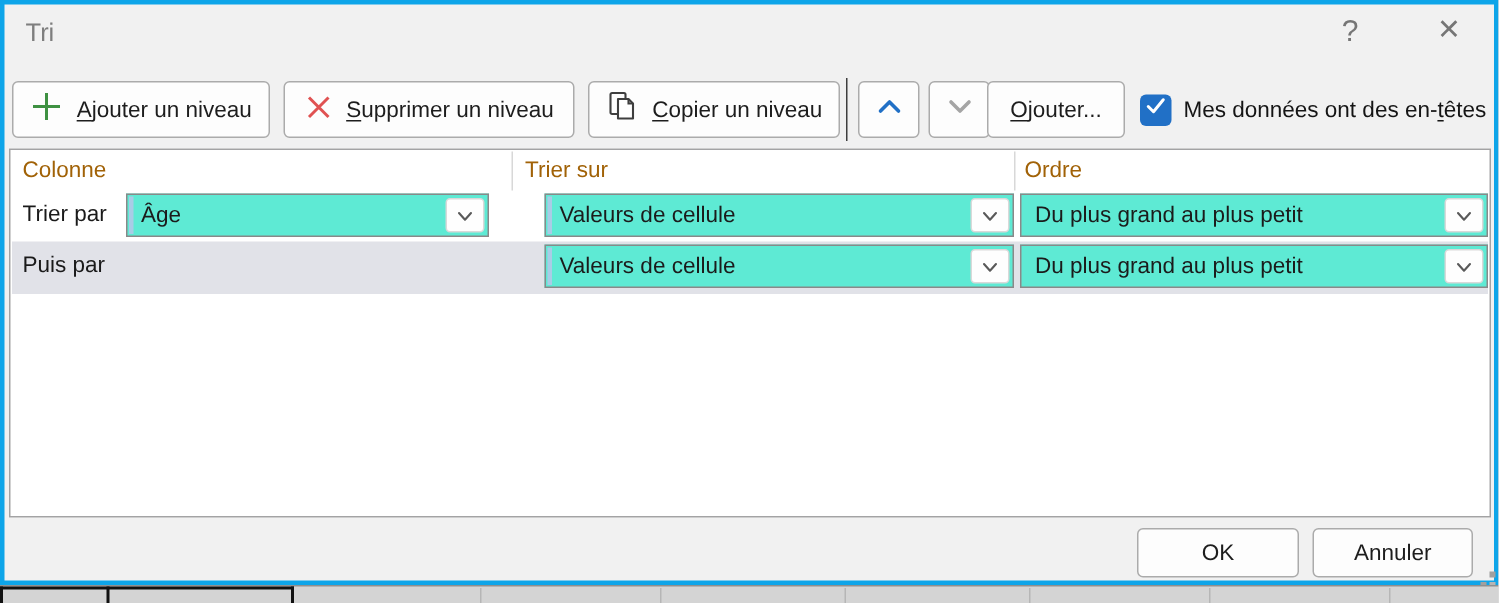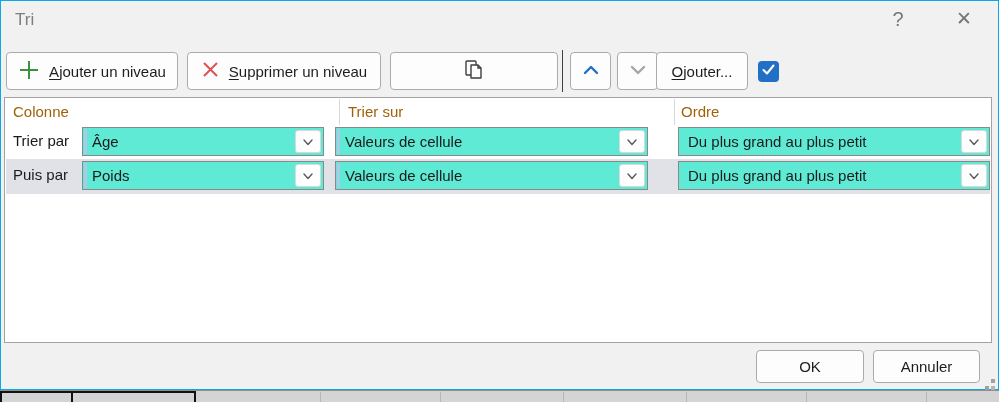--- a/index.html
+++ b/index.html
@@ -1,21 +1,21 @@
 <!DOCTYPE html>
 <html><head>
 <meta charset="utf-8">
 <style>
   * { margin:0; padding:0; box-sizing:border-box; }
   body { font-family:"Liberation Sans", sans-serif; background:#c9c9c9; }
   .screen { position:relative; width:999px; height:402px; overflow:hidden; background:#d3d3d3; }
 
   
   .dialog { position:absolute; left:0; top:0; width:999px; height:390px;
-            background:#f1f1f1; border:1px solid #0ea5e9; }
+            background:#f1f1f1; border:3px solid #0ea5e9; }
   .title { position:absolute; left:14px; top:9px; font-size:17px; color:#7e7e7e; }
   .win-glyph { position:absolute; top:3px; width:34px; height:30px; text-align:center;
                font-size:20px; color:#767676; line-height:30px; cursor:default; }
   .help { left:880px; }
   .close { left:946px; font-size:19px; }
 
   
   .btn { position:absolute; display:flex; align-items:center; justify-content:center;
          gap:9px; background:#fdfdfd; border:1px solid #ababab; border-radius:4px;
          font-size:15px; color:#1d1d1d; cursor:default; }
@@ -50,21 +50,21 @@
   .lab-r1 { top:34px; } .lab-r2 { top:68px; }
 
   .combo { position:absolute; height:29px; background:#5eead4; border:1px solid #898989;
            display:flex; align-items:center; font-size:15px; color:#1b1b1b; cursor:default; }
   .combo .val { padding-left:9px; white-space:nowrap; overflow:hidden; flex:1; }
   .combo.accent::before { content:""; position:absolute; left:1px; top:1px; bottom:1px; width:3px; background:#a9cce6; }
   .dd-btn { width:26px; height:23px; margin-right:2px; border:1px solid #d9d9d9; border-radius:3px;
             display:flex; align-items:center; justify-content:center; background:#fefefe; flex:none; }
   .r1 { top:29px; } .r2 { top:63px; }
   .c1 { left:77px; width:242px; }
-  .c2 { left:330px; width:313px; }
+  .c2 { left:356px; width:313px; }
   .c3 { left:673px; width:312px; }
 
   
   .btn-ok { left:755px; top:349px; width:108px; height:33px; }
   .btn-cancel { left:872px; top:349px; width:107px; height:33px; }
 
   
   .grip { position:absolute; left:976px; top:377px; }
 
   
@@ -104,20 +104,21 @@
     </div>
 
     <div class="btn tb btn-copy">
       <span>
         <svg width="22" height="22" viewBox="0 0 22 22">
           <rect x="3" y="2" width="10" height="14" rx="1" fill="none" stroke="#3e3e3e" stroke-width="1.4"></rect>
           <path d="M8 6h7l3 3v10H8z" fill="#ffffff" stroke="#3e3e3e" stroke-width="1.4" stroke-linejoin="round"></path>
           <path d="M15 6v3h3" fill="none" stroke="#3e3e3e" stroke-width="1.4"></path>
         </svg>
       </span>
+      <span><span class="ak">C</span><span>opier un niveau</span></span>
     </div>
 
     <div class="tb-sep"></div>
 
     <div class="btn tb btn-up">
       <span>
         <svg width="20" height="20" viewBox="0 0 20 20">
             <polyline points="4,13 10,7 16,13" fill="none" stroke="#2170c6" stroke-width="2.4" stroke-linecap="round" stroke-linejoin="round"></polyline>
           </svg>
       </span>
@@ -136,20 +137,21 @@
     </div>
 
     <div class="chk-wrap">
       <div class="checkbox" role="checkbox" aria-checked="true">
         <span>
           <svg width="15" height="15" viewBox="0 0 15 15">
               <polyline points="2.5,8 6,11.5 12.5,3.5" fill="none" stroke="#ffffff" stroke-width="2" stroke-linecap="round" stroke-linejoin="round"></polyline>
             </svg>
         </span>
       </div>
+      <div class="chk-label"><span>Mes données ont des en-</span><span class="ak">t</span><span>êtes</span></div>
     </div>
 
     <div class="panel">
       <div class="col-head head-col1">Colonne</div>
       <div class="col-head head-col2">Trier sur</div>
       <div class="col-head head-col3">Ordre</div>
       <div class="head-sep sep1"></div>
       <div class="head-sep sep2"></div>
 
       <div class="row-highlight"></div>
@@ -175,28 +177,20 @@
       </div>
       <div class="combo r1 c3">
         <span class="val">Du plus grand au plus petit</span>
         <span class="dd-btn">
           <svg width="14" height="14" viewBox="0 0 14 14">
               <polyline points="3,5 7,9.5 11,5" fill="none" stroke="#5a5a5a" stroke-width="1.4" stroke-linecap="round" stroke-linejoin="round"></polyline>
             </svg>
         </span>
       </div>
 
-      <div class="combo accent r2 c1">
-        <span class="val">Poids</span>
-        <span class="dd-btn">
-          <svg width="14" height="14" viewBox="0 0 14 14">
-              <polyline points="3,5 7,9.5 11,5" fill="none" stroke="#5a5a5a" stroke-width="1.4" stroke-linecap="round" stroke-linejoin="round"></polyline>
-            </svg>
-        </span>
-      </div>
       <div class="combo accent r2 c2">
         <span class="val">Valeurs de cellule</span>
         <span class="dd-btn">
           <svg width="14" height="14" viewBox="0 0 14 14">
               <polyline points="3,5 7,9.5 11,5" fill="none" stroke="#5a5a5a" stroke-width="1.4" stroke-linecap="round" stroke-linejoin="round"></polyline>
             </svg>
         </span>
       </div>
       <div class="combo r2 c3">
         <span class="val">Du plus grand au plus petit</span>

